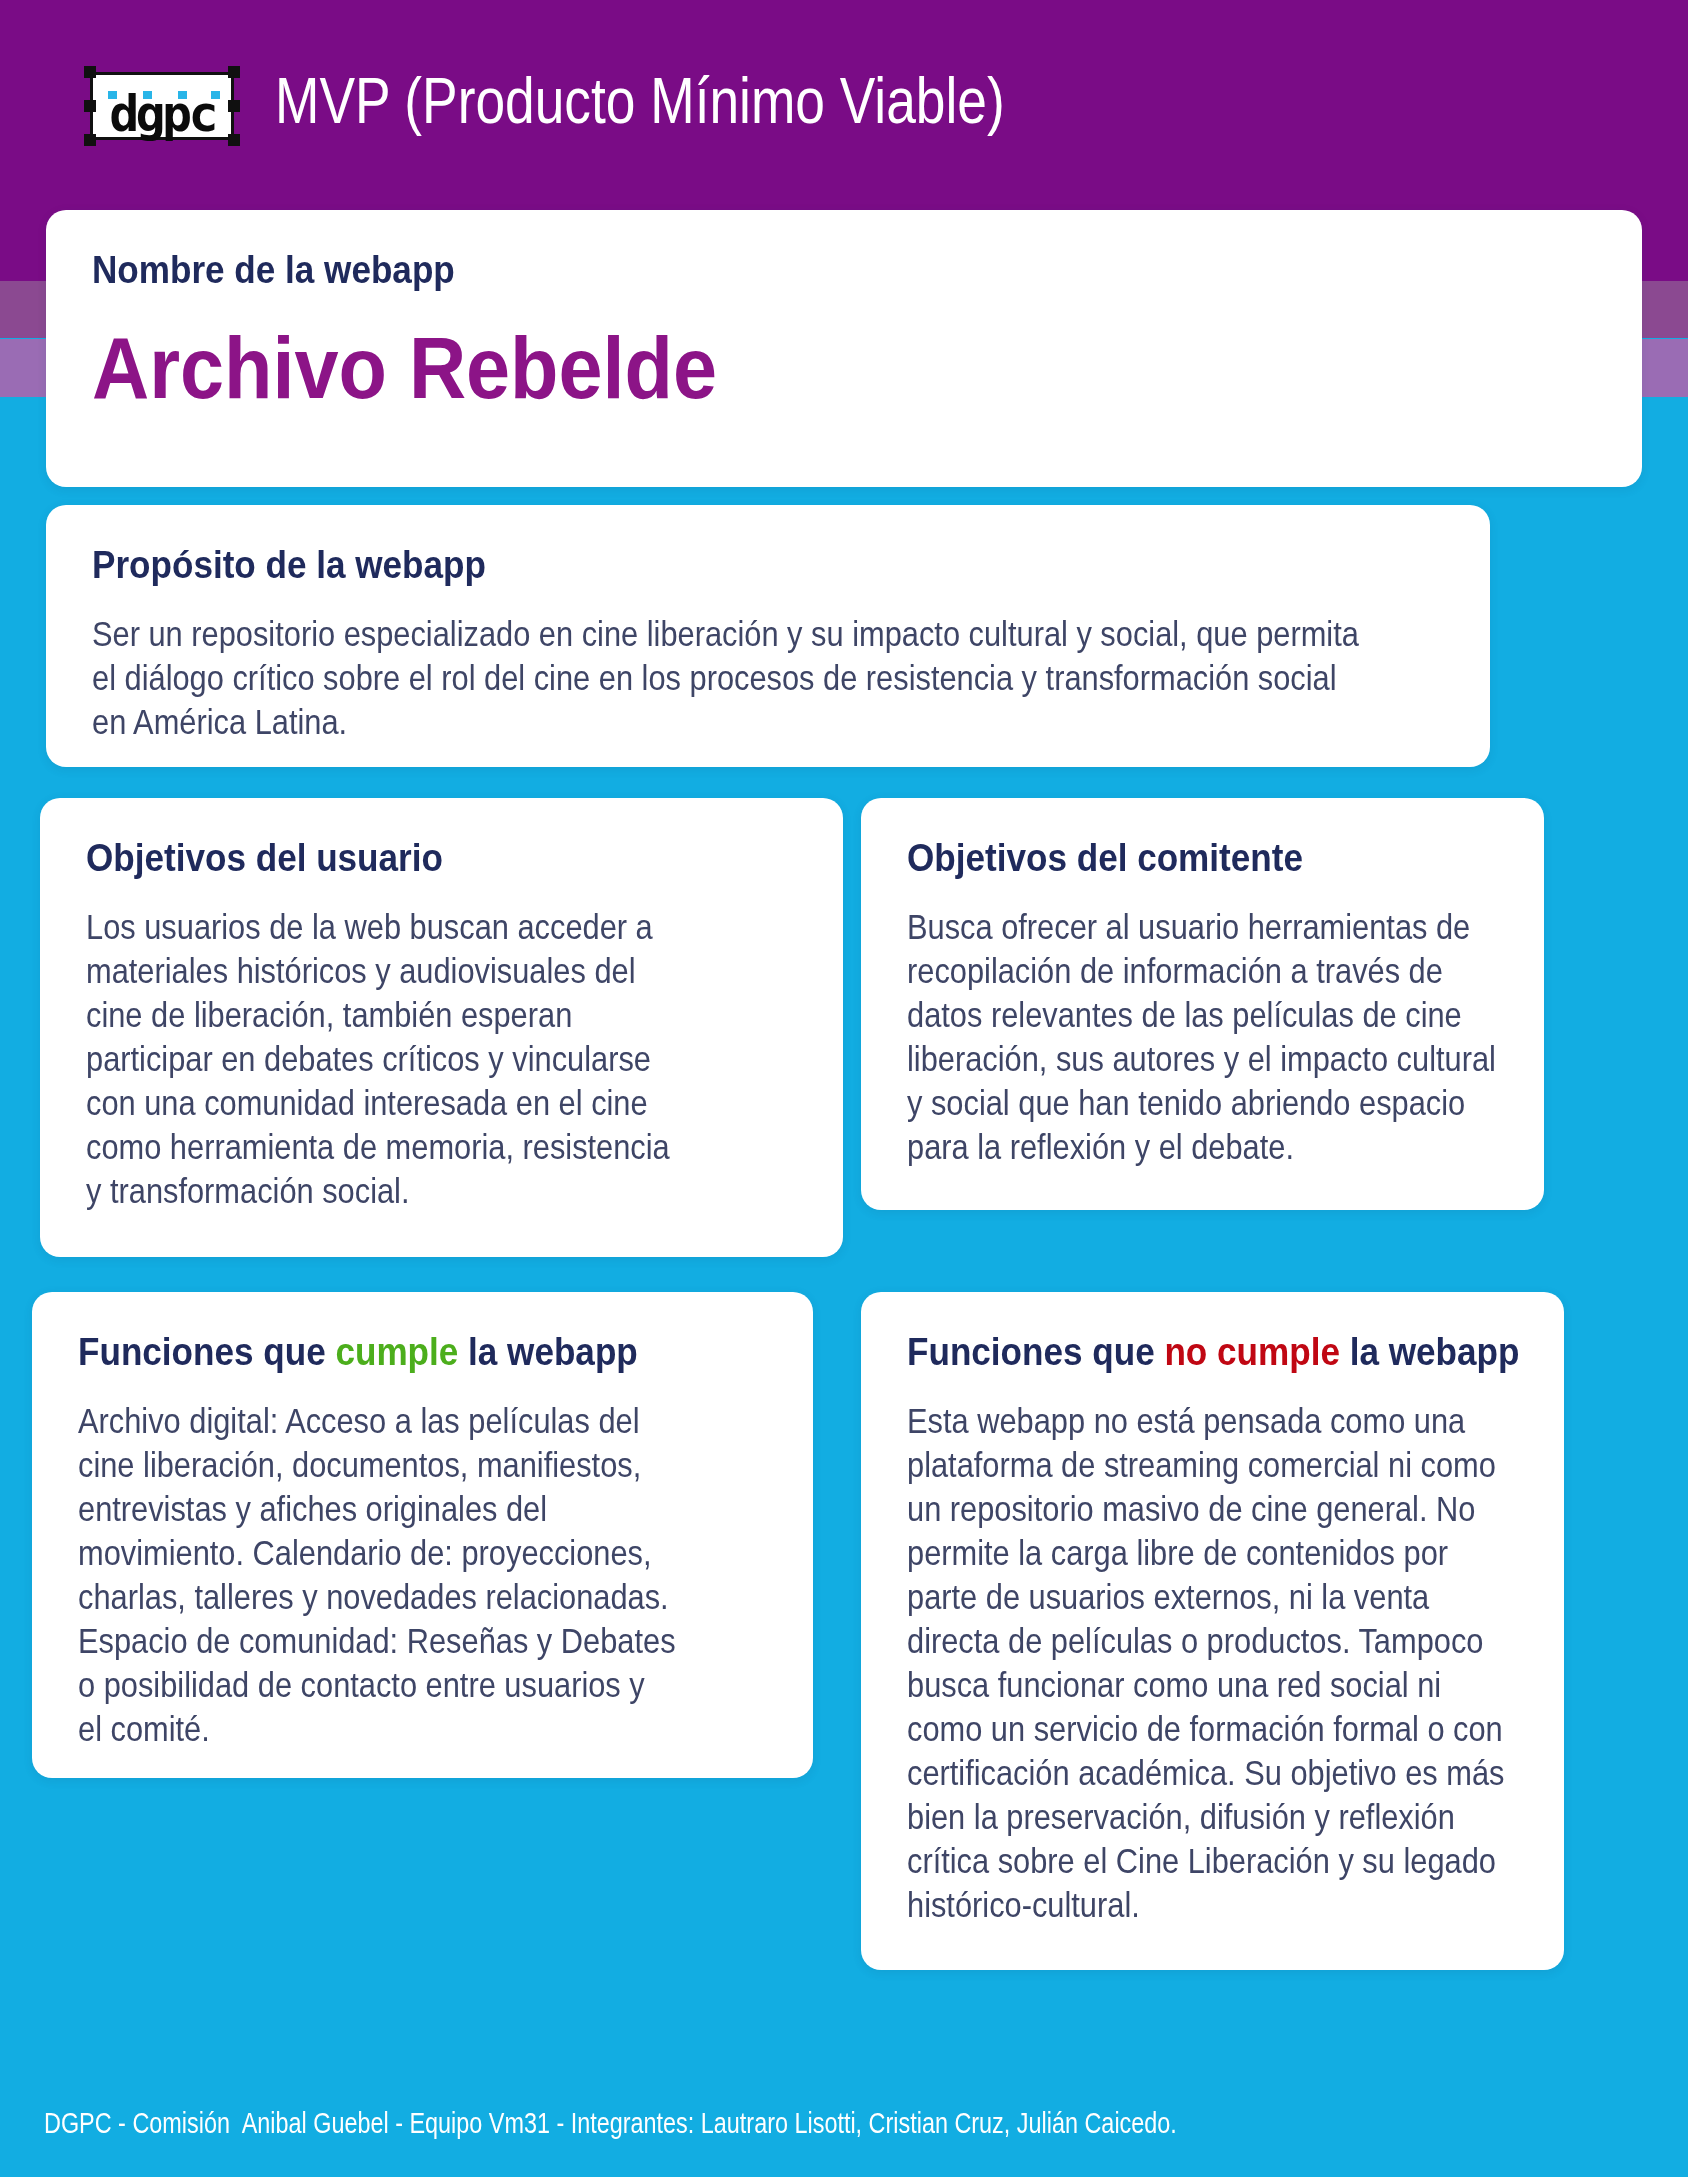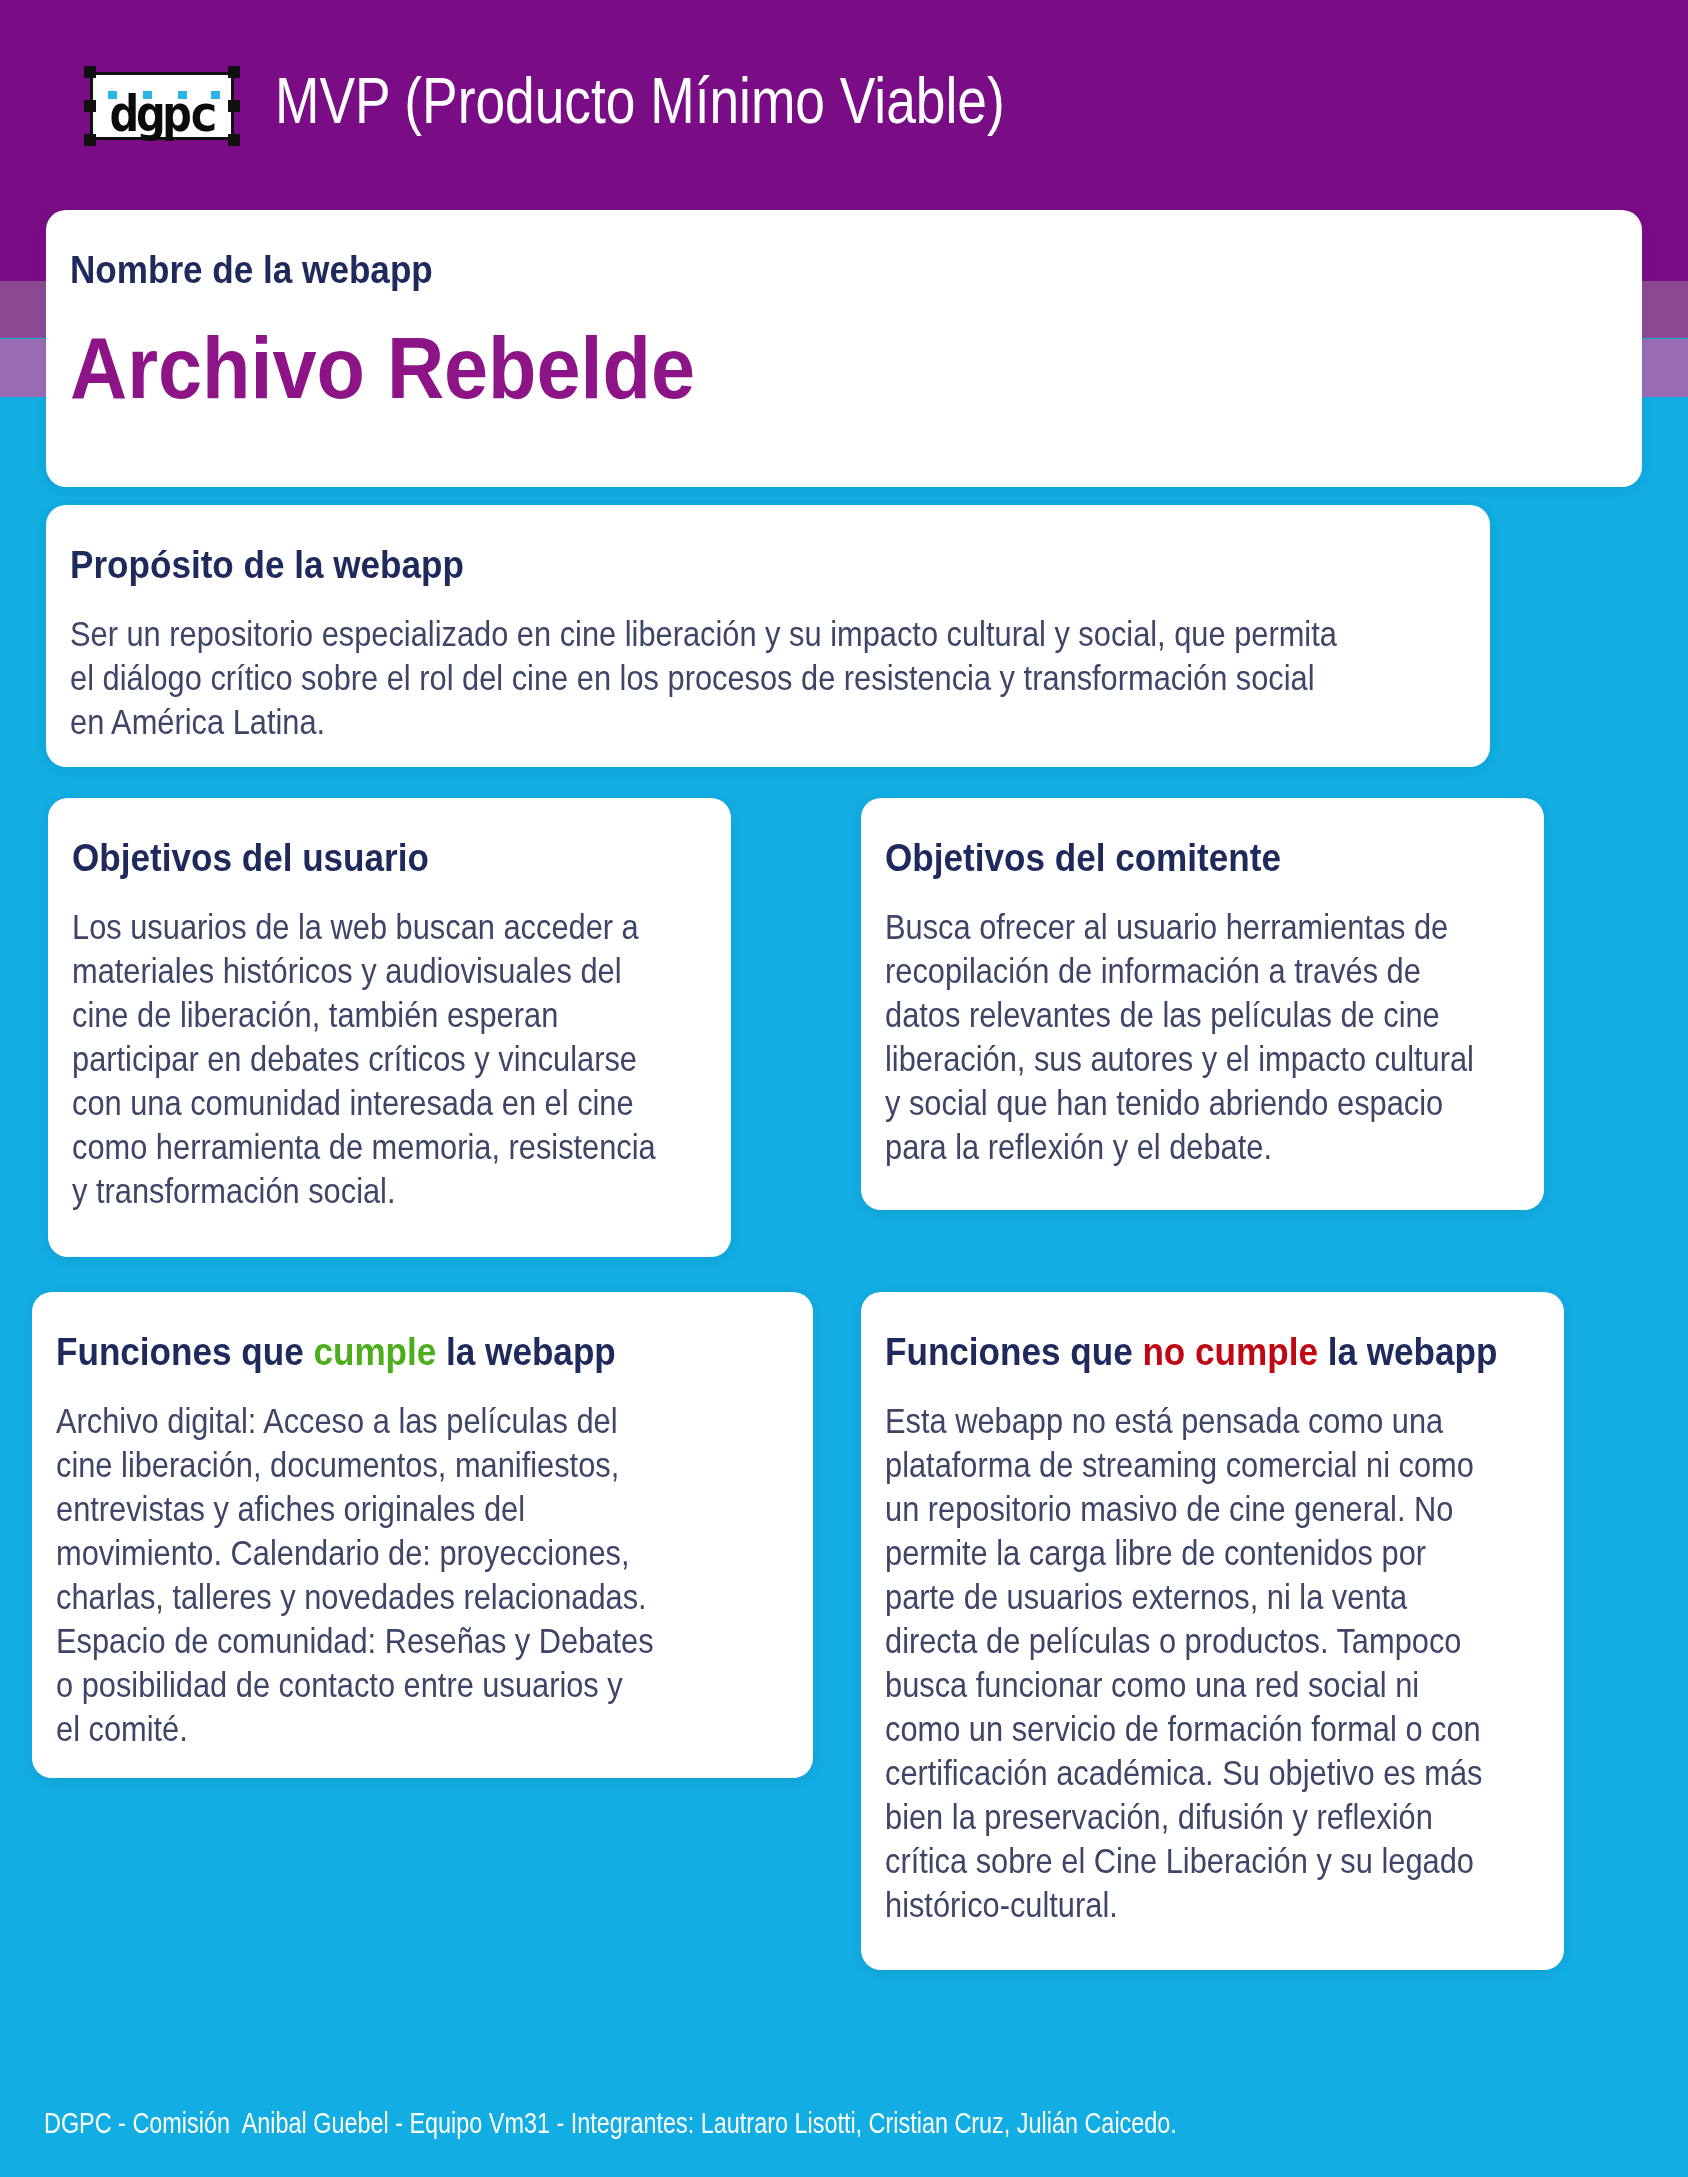--- a/index.html
+++ b/index.html
@@ -29,40 +29,40 @@
   .px1{left:14.8px;top:15.7px}.px2{left:50px;top:15.7px}.px3{left:85px;top:15.7px}.px4{left:118px;top:15.7px}
 
   .app-title{
     position:absolute;left:275px;top:65px;font-size:65px;line-height:1.1;
     color:#ffffff;font-weight:400;white-space:pre;
     transform:scaleX(0.82);transform-origin:0 0;
   }
 
   .card{
     position:absolute;background:#ffffff;border-radius:20px;box-sizing:border-box;
-    padding:37px 24px;overflow:hidden;box-shadow:0 2.8px 9.2px rgba(15,60,100,0.10);
+    padding:37px 46px;overflow:hidden;box-shadow:0 2.8px 9.2px rgba(15,60,100,0.10);
   }
   .card h2{
     margin:0;font-size:39px;line-height:46px;font-weight:bold;color:#1F2A5C;
     white-space:pre;transform:scaleX(0.9);transform-origin:0 0;
   }
   .card .body{
     margin:24px 0 0 0;font-size:35px;line-height:44px;color:#3E4566;
     white-space:pre;transform:scaleX(0.88);transform-origin:0 0;
   }
   .value{
     margin-top:31px;font-size:88px;line-height:1;font-weight:bold;color:#8C1487;
     white-space:pre;transform:scaleX(0.9);transform-origin:0 0;
   }
   .green{color:#4CAE1C}
   .red{color:#C00713}
 
   #card-nombre{left:46px;top:210px;width:1596px;height:277px}
   #card-proposito{left:46px;top:505px;width:1444px;height:262px}
-  #card-obj-usuario{left:48px;top:798px;width:683px;height:459px}
+  #card-obj-usuario{left:40px;top:798px;width:803px;height:459px}
   #card-obj-comitente{left:861px;top:798px;width:683px;height:412px}
   #card-func-cumple{left:32px;top:1292px;width:781px;height:486px}
   #card-func-no{left:861px;top:1292px;width:703px;height:678px}
 
   .footer{
     position:absolute;left:44px;top:2106px;font-size:30px;color:#ffffff;
     white-space:pre;transform:scaleX(0.78);transform-origin:0 0;
   }
 </style>
 </head>

